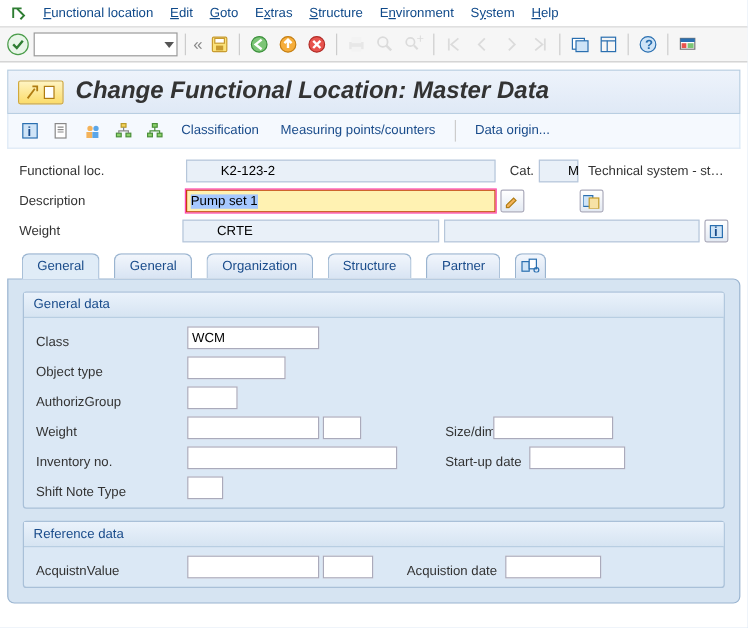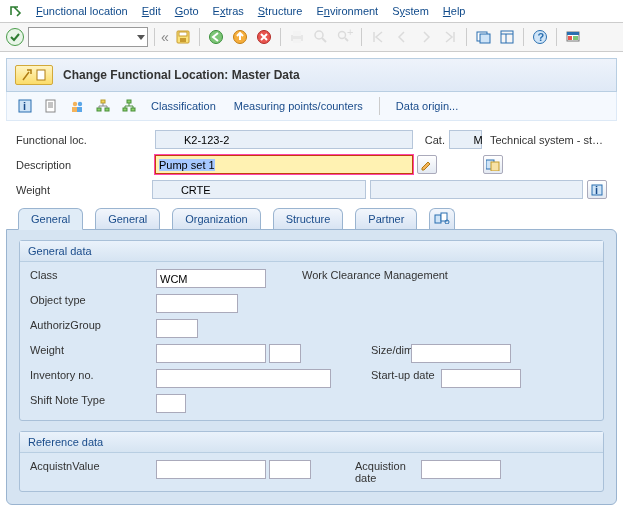--- a/index.html
+++ b/index.html
@@ -9,42 +9,42 @@
   .menubar .menu-item u { text-decoration: underline; }
   .menu-icon svg { display: block; }
   .toolbar { display: flex; align-items: center; gap: 4px; padding: 4px 6px; border-bottom: 1px solid #ccc; background: #f6f6f6; }
   .tb-btn, .tb-dis { width: 20px; height: 20px; display: inline-flex; align-items: center; justify-content: center; border-radius: 3px; }
   .tb-btn { cursor: pointer; }
   .tb-dis { opacity: 0.35; }
   .tb-sep { width: 1px; height: 18px; background: #ccc; margin: 0 2px; }
   .dropdown { width: 120px; height: 20px; border: 1px solid #999; background: #fff; display: inline-flex; align-items: center; justify-content: flex-end; padding-right: 2px; }
   .green-check { width:18px; height:18px; border-radius:50%; background:#e8f5e8; border:1px solid #4a9c4a; display:inline-flex; align-items:center; justify-content:center; color:#2e7d32; font-weight:bold; }
   .title-area { background: linear-gradient(#eef3fb, #dfe9f6); border: 1px solid #b8cee2; margin: 6px 6px 0 6px; padding: 6px 8px; display: flex; align-items: center; gap: 10px; }
-  .title-area .title-text { font-size: 12px; font-weight: bold; color: #333; }
+  .title-area .title-text { font-size: 20px; font-style: italic; font-weight: bold; color: #333; }
   .golden-btn { width: 38px; height: 20px; background: linear-gradient(#fff4c2,#fbdc6a); border:1px solid #d2a93a; display:inline-flex; align-items:center; justify-content:center; border-radius:2px; }
   .sub-toolbar { display:flex; align-items:center; gap:10px; padding:5px 10px; border:1px solid #dde9f6; border-top:none; margin:0 6px; background:#f5f9fe; }
   .sub-toolbar .txtbtn { color:#1a4c8b; padding:0 4px; cursor:pointer; }
   .icon-mini { width:16px; height:16px; display:inline-flex; align-items:center; justify-content:center; }
   .field-row { display:flex; align-items:center; gap:4px; padding:3px 10px; }
   .field-row .lbl { width:135px; color:#333; }
   .inp { height:19px; border:1px solid #aab; background:#fff; padding:0 3px; display:inline-flex; align-items:center; }
   .inp.ro { background:#e9f0f8; border-color:#b6c6da;padding-left:28px; }
   .inp.edit { background:#fff2b2; border:1px solid #c2410c; outline:1px solid #f4a; }
   .sel-text { background:#a6c8ff; }
   .small-btn { width:20px; height:19px; border:1px solid #aab; background:linear-gradient(#fff,#e3e9f2); display:inline-flex; align-items:center; justify-content:center; cursor:pointer; border-radius:2px; }
   .main-wrap { margin: 6px; }
   .tabs-row { display:flex; gap:10px; margin-top:6px; padding-left:12px; position:relative; }
   .tab { padding:4px 12px; background:linear-gradient(#f2f6fc,#d8e4f3); border:1px solid #9ab4d0; border-bottom:none; color:#1a4c8b; border-top-left-radius:6px; border-top-right-radius:6px; margin-right:2px; cursor:pointer; position:relative; }
   .tab.active { background:#e0ecf7; z-index:2; border-bottom:1px solid #e0ecf7; margin-bottom:-1px; }
   .tab-icon { width:26px; padding:3px 4px; }
   .tab-body { border:1px solid #9ab4d0; background:#d6e4f2; padding:10px 12px 12px 12px; border-radius:0 6px 6px 6px; }
   .group { border:1px solid #a9c0d8; background:#dbe8f5; margin-bottom:10px; border-radius:3px; }
   .group-title { padding:4px 8px; color:#1a4c8b; border-bottom:1px solid #b8cee2; background:linear-gradient(#eaf2fb,#d6e4f2); font-weight:normal; }
   .group-body { padding:4px 4px; }
-  .grow { display:flex; align-items:flex-start; padding:3px 6px; }
+  .grow { display:flex; align-items:flex-end; padding:3px 6px; }
   .glbl { width:126px; color:#333; }
   .tri-down { width:0; height:0; border-left:4px solid transparent; border-right:4px solid transparent; border-top:5px solid #555; }
   svg { display:block; }
 </style>
 </head>
 <body>
 
 <div class="menubar">
   <span class="menu-icon">
     <svg width="14" height="14">
@@ -284,21 +284,20 @@
   </div>
 
   <div class="tab-body">
 
     <div class="group">
       <div class="group-title">General data</div>
       <div class="group-body">
         <div class="grow">
           <span class="glbl">Class</span>
           <span class="inp" style="width:110px;">WCM</span>
-          <span style="padding-left:36px;color:#333;">Work Clearance Management</span>
         </div>
         <div class="grow">
           <span class="glbl">Object type</span>
           <span class="inp" style="width:82px;"></span>
         </div>
         <div class="grow">
           <span class="glbl">AuthorizGroup</span>
           <span class="inp" style="width:42px;"></span>
         </div>
         <div class="grow">
@@ -321,20 +320,20 @@
       </div>
     </div>
 
     <div class="group" style="margin-bottom:0;">
       <div class="group-title">Reference data</div>
       <div class="group-body">
         <div class="grow">
           <span class="glbl">AcquistnValue</span>
           <span class="inp" style="width:110px;"></span>
           <span class="inp" style="width:42px;margin-left:3px;"></span>
-          <span class="glbl" style="width:110px;padding-left:44px;">Acquistion date</span>
+          <span class="glbl" style="width:110px;padding-left:28px;">Acquistion date</span>
           <span class="inp" style="width:80px;"></span>
         </div>
       </div>
     </div>
 
   </div>
 </div>
 
 </body></html>

